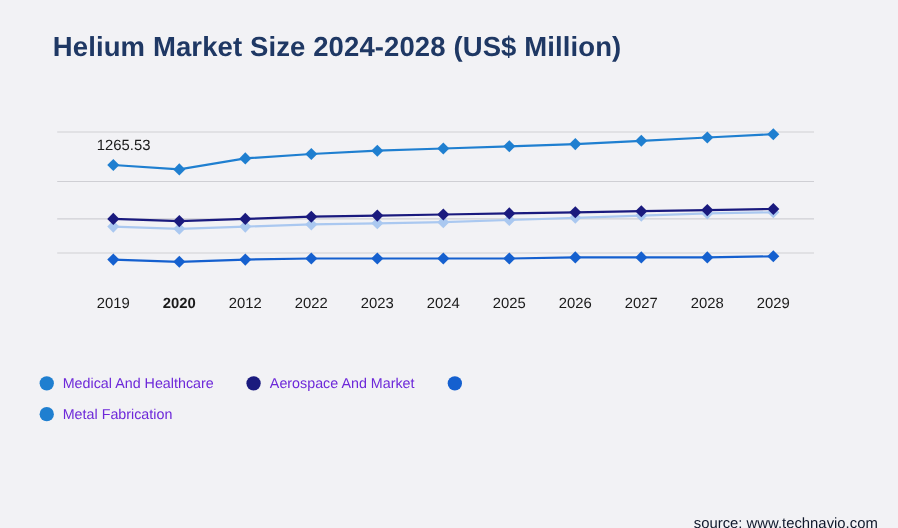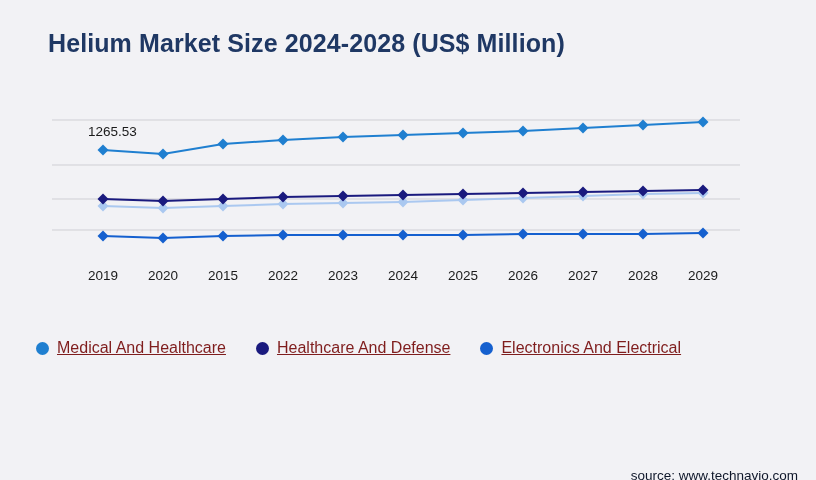--- a/index.html
+++ b/index.html
@@ -85,24 +85,23 @@
     height: 26px;
   }
   .legend-marker {
     width: 13px;
     height: 13px;
     border-radius: 50%;
     margin-right: 8px;
     flex: 0 0 auto;
   }
   .legend-label {
-    font-size: 16px;
-    color: #7f1d1d;
-    white-space: nowrap;
-    text-decoration: underline;
+    font-size: 13px;
+    color: #6d28d9;
+    white-space: nowrap;
   }
   #source-note {
     position: absolute;
     right: 18px;
     bottom: 10px;
     font-size: 13.5px;
     color: #0f172a;
     white-space: nowrap;
   }
 </style>
@@ -178,44 +177,49 @@
             <polygon points="643,172.5 648.5,178 643,183.5 637.5,178" fill="#1a1a7e"></polygon>
             <polygon points="703,171.5 708.5,177 703,182.5 697.5,177" fill="#1a1a7e"></polygon>
           </g>
         </g>
     </svg>
     <div id="point-label">1265.53</div>
   </div>
 
   <div id="xaxis-labels">
       <div class="xtick" style="left: 103px;">2019</div>
-      <div class="xtick" style="left: 163px;">2020</div>
-      <div class="xtick" style="left: 223px;">2015</div>
+      <div class="xtick" style="left: 163px; font-weight: bold;">2020</div>
+      <div class="xtick" style="left: 223px;">2012</div>
       <div class="xtick" style="left: 283px; text-align: right;">2022</div>
       <div class="xtick" style="left: 343px;">2023</div>
       <div class="xtick" style="left: 403px;">2024</div>
       <div class="xtick" style="left: 463px;">2025</div>
       <div class="xtick" style="left: 523px;">2026</div>
       <div class="xtick" style="left: 583px;">2027</div>
       <div class="xtick" style="left: 643px; text-align: center;">2028</div>
       <div class="xtick" style="left: 703px;">2029</div>
     </div>
 
   <div id="legend">
     <div class="legend-row" id="legend-row-1">
         <div class="legend-item">
           <span class="legend-marker" style="background: rgb(31, 127, 208);"></span>
           <span class="legend-label">Medical And Healthcare</span>
         </div>
         <div class="legend-item">
           <span class="legend-marker" style="background: rgb(26, 26, 126);"></span>
-          <span class="legend-label">Healthcare And Defense</span>
+          <span class="legend-label">Aerospace And Market</span>
         </div>
         <div class="legend-item">
           <span class="legend-marker" style="background: rgb(21, 96, 207);"></span>
-          <span class="legend-label">Electronics And Electrical</span>
+        </div>
+      </div>
+    <div class="legend-row" id="legend-row-2">
+        <div class="legend-item">
+          <span class="legend-marker" style="background: rgb(31, 127, 208);"></span>
+          <span class="legend-label">Metal Fabrication</span>
         </div>
       </div>
   </div>
 
   <div id="source-note">source: www.technavio.com</div>
 
 </div>
 
 </body></html>

